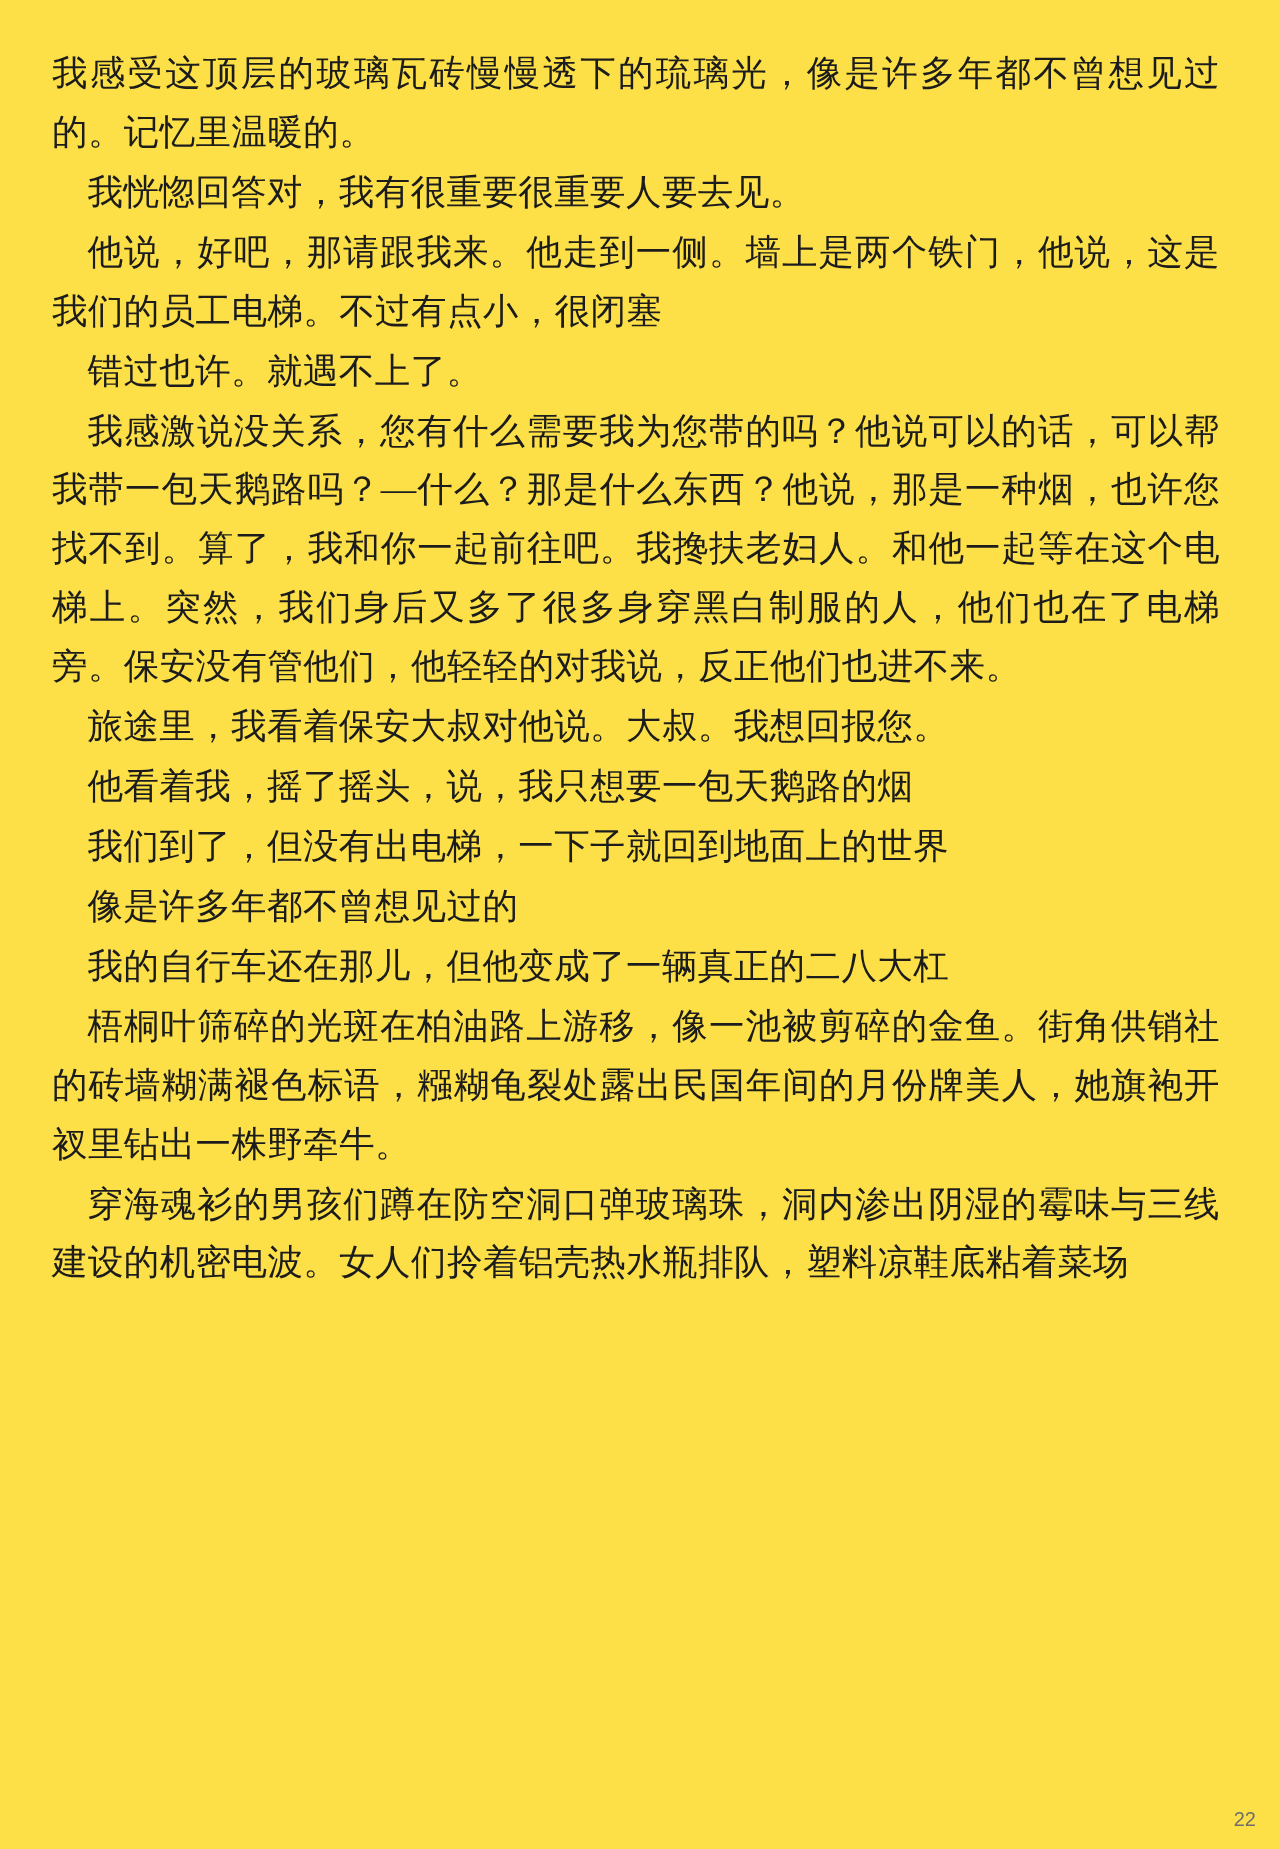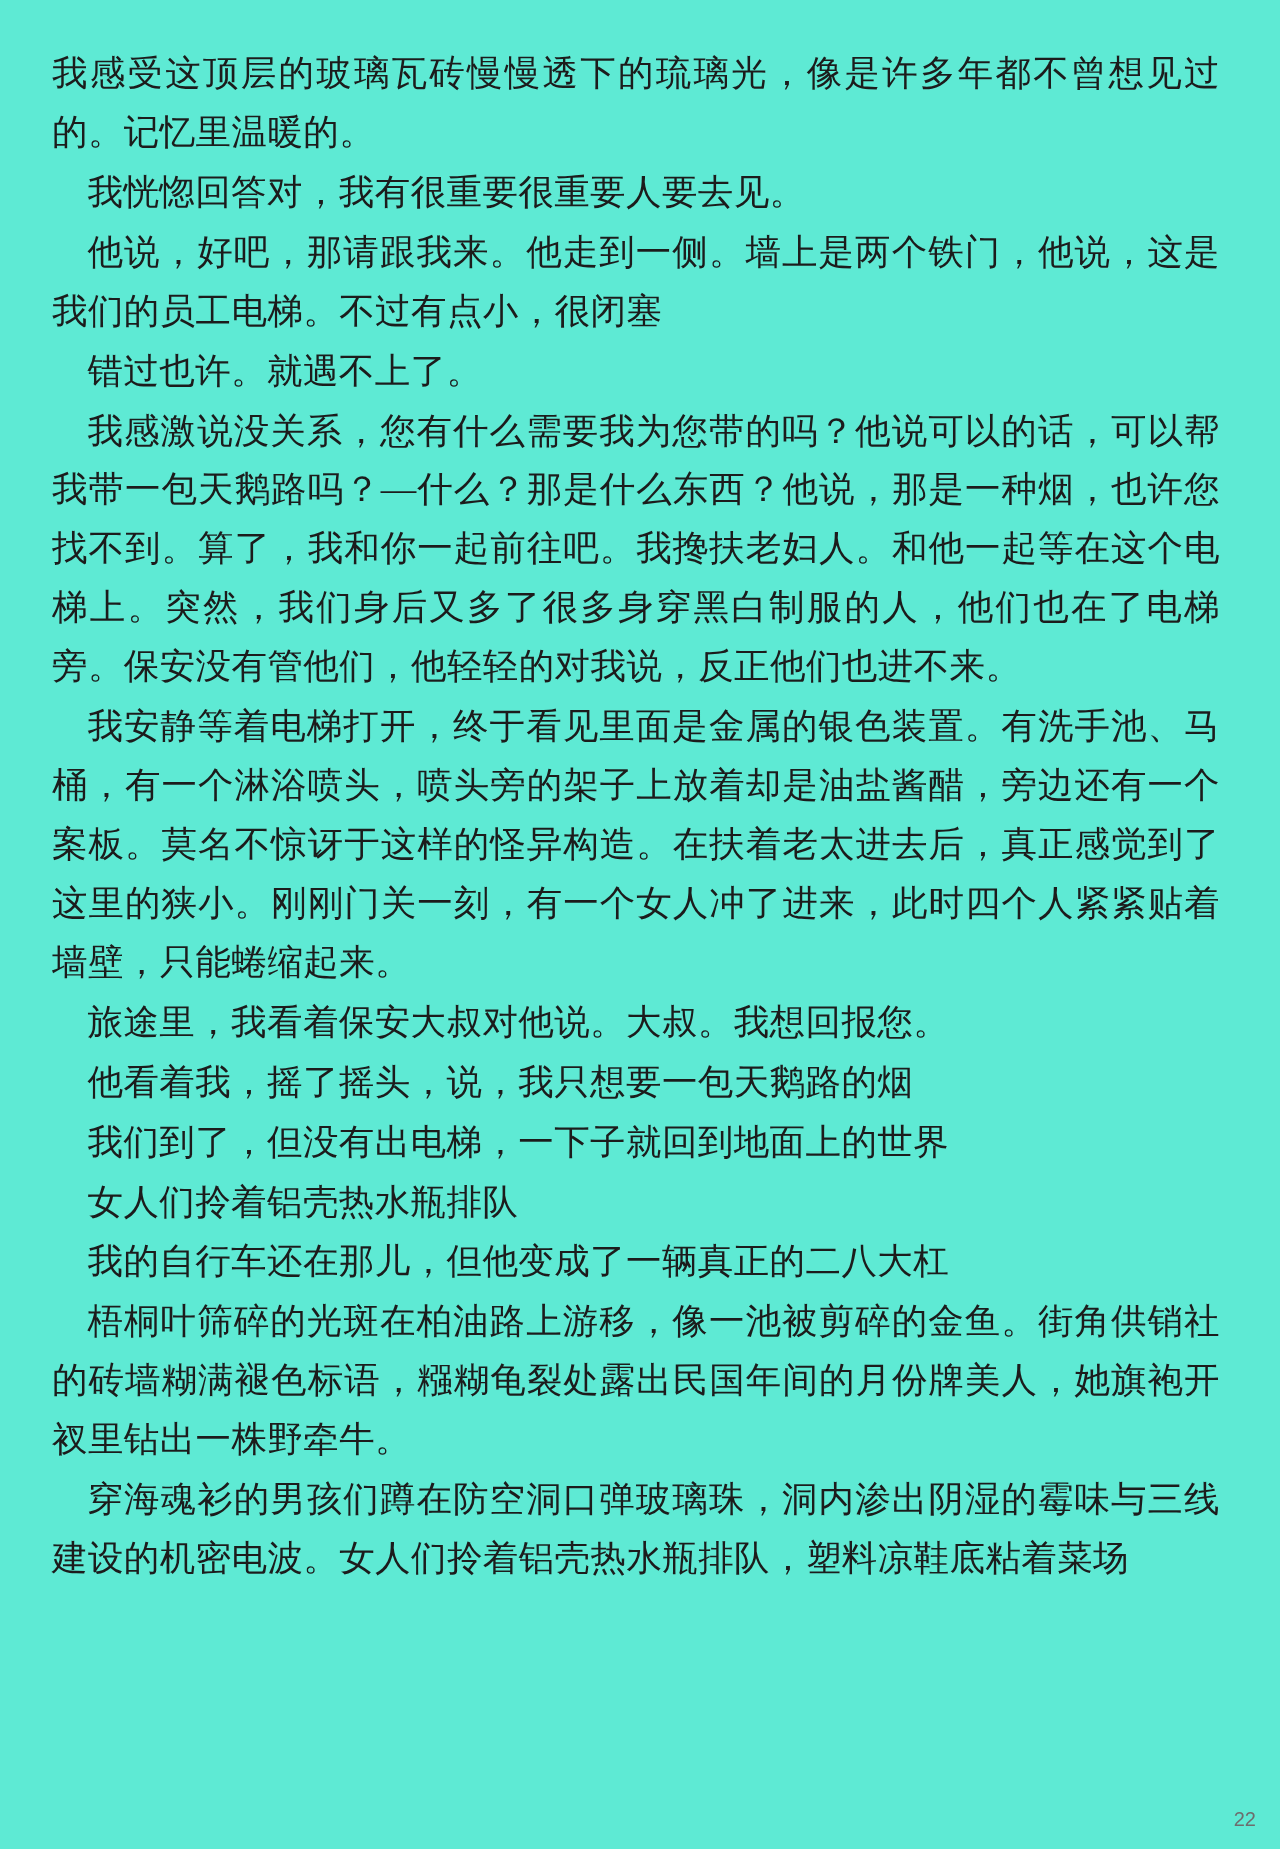--- a/index.html
+++ b/index.html
@@ -11,21 +11,21 @@
     min-height: 1849px;
     background: #f0eee8;
     font-family: "Liberation Serif", "DejaVu Serif", serif;
   }
   .page {
     position: relative;
     width: 1280px;
     min-height: 1849px;
     box-sizing: border-box;
     padding: 44px 60px 40px 52px;
-    background: #5eead4;
+    background: #fde047;
   }
   .body-text {
     font-size: 35.5px;
     line-height: 1.66;
     color: #1c1c1c;
     text-align: justify;
     text-justify: inter-character;
     letter-spacing: 0.4px;
   }
   .para {
@@ -47,23 +47,22 @@
 </head>
 <body>
 
 <div class="page">
   <div class="body-text">
     <p class="para">我感受这顶层的玻璃瓦砖慢慢透下的琉璃光，像是许多年都不曾想见过的。记忆里温暖的。</p>
     <p class="para indent">我恍惚回答对，我有很重要很重要人要去见。</p>
     <p class="para indent">他说，好吧，那请跟我来。他走到一侧。墙上是两个铁门，他说，这是我们的员工电梯。不过有点小，很闭塞</p>
     <p class="para indent">错过也许。就遇不上了。</p>
     <p class="para indent">我感激说没关系，您有什么需要我为您带的吗？他说可以的话，可以帮我带一包天鹅路吗？—什么？那是什么东西？他说，那是一种烟，也许您找不到。算了，我和你一起前往吧。我搀扶老妇人。和他一起等在这个电梯上。突然，我们身后又多了很多身穿黑白制服的人，他们也在了电梯旁。保安没有管他们，他轻轻的对我说，反正他们也进不来。</p>
-    <p class="para indent">我安静等着电梯打开，终于看见里面是金属的银色装置。有洗手池、马桶，有一个淋浴喷头，喷头旁的架子上放着却是油盐酱醋，旁边还有一个案板。莫名不惊讶于这样的怪异构造。在扶着老太进去后，真正感觉到了这里的狭小。刚刚门关一刻，有一个女人冲了进来，此时四个人紧紧贴着墙壁，只能蜷缩起来。</p>
     <p class="para indent">旅途里，我看着保安大叔对他说。大叔。我想回报您。</p>
     <p class="para indent">他看着我，摇了摇头，说，我只想要一包天鹅路的烟</p>
     <p class="para indent">我们到了，但没有出电梯，一下子就回到地面上的世界</p>
-    <p class="para indent">女人们拎着铝壳热水瓶排队</p>
+    <p class="para indent">像是许多年都不曾想见过的</p>
     <p class="para indent">我的自行车还在那儿，但他变成了一辆真正的二八大杠</p>
     <p class="para indent">梧桐叶筛碎的光斑在柏油路上游移，像一池被剪碎的金鱼。街角供销社的砖墙糊满褪色标语，糨糊龟裂处露出民国年间的月份牌美人，她旗袍开衩里钻出一株野牵牛。</p>
     <p class="para indent">穿海魂衫的男孩们蹲在防空洞口弹玻璃珠，洞内渗出阴湿的霉味与三线建设的机密电波。女人们拎着铝壳热水瓶排队，塑料凉鞋底粘着菜场</p>
   </div>
   <div class="page-number">22</div>
 </div>
 
 </body></html>

